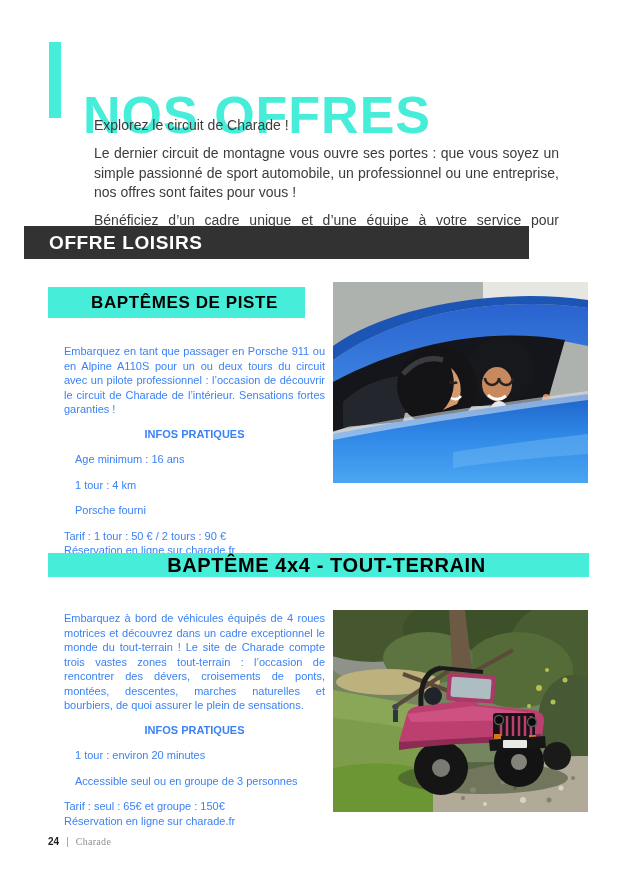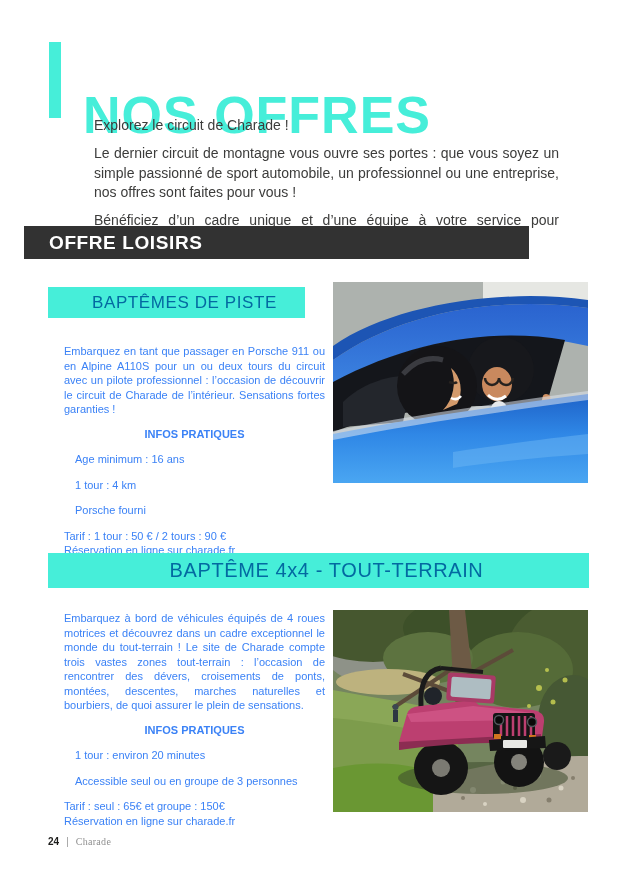--- a/index.html
+++ b/index.html
@@ -28,26 +28,26 @@
   .section-banner{
     position:absolute;left:24px;top:226px;width:505px;height:33px;
     background:#323232;color:#ffffff;
     display:flex;align-items:center;
     padding-left:25px;box-sizing:border-box;
     font-size:19px;font-weight:800;letter-spacing:0.6px;
   }
 
   
   .offer-banner{
-    background:var(--teal);color:#0369a1;font-weight:400;
+    background:var(--teal);color:#000000;font-weight:700;
     display:flex;align-items:center;justify-content:center;
     box-sizing:border-box;letter-spacing:0.6px;padding-left:16px;
   }
   .banner-piste{position:absolute;left:48px;top:287px;width:257px;height:31px;font-size:17px;}
-  .banner-4x4{position:absolute;left:48px;top:553px;width:541px;height:35px;font-size:20px;justify-content:center;}
+  .banner-4x4{position:absolute;left:48px;top:553px;width:541px;height:24px;font-size:20px;justify-content:center;}
 
   
   .offer-col{position:absolute;width:261px;left:64px;font-size:11px;line-height:1.32;color:#3b82f6;}
   .col-piste{top:344px;}
   .col-4x4{top:611px;}
   .offer-col .desc{margin:0 0 10px 0;text-align:justify;}
   .offer-col .infos-title{margin:0;font-weight:bold;text-align:center;}
   .offer-col .info-line{margin:11px;}
   .offer-col .tarif-block{margin-top:9px;}
   .offer-col .tarif-line{margin:0;}

